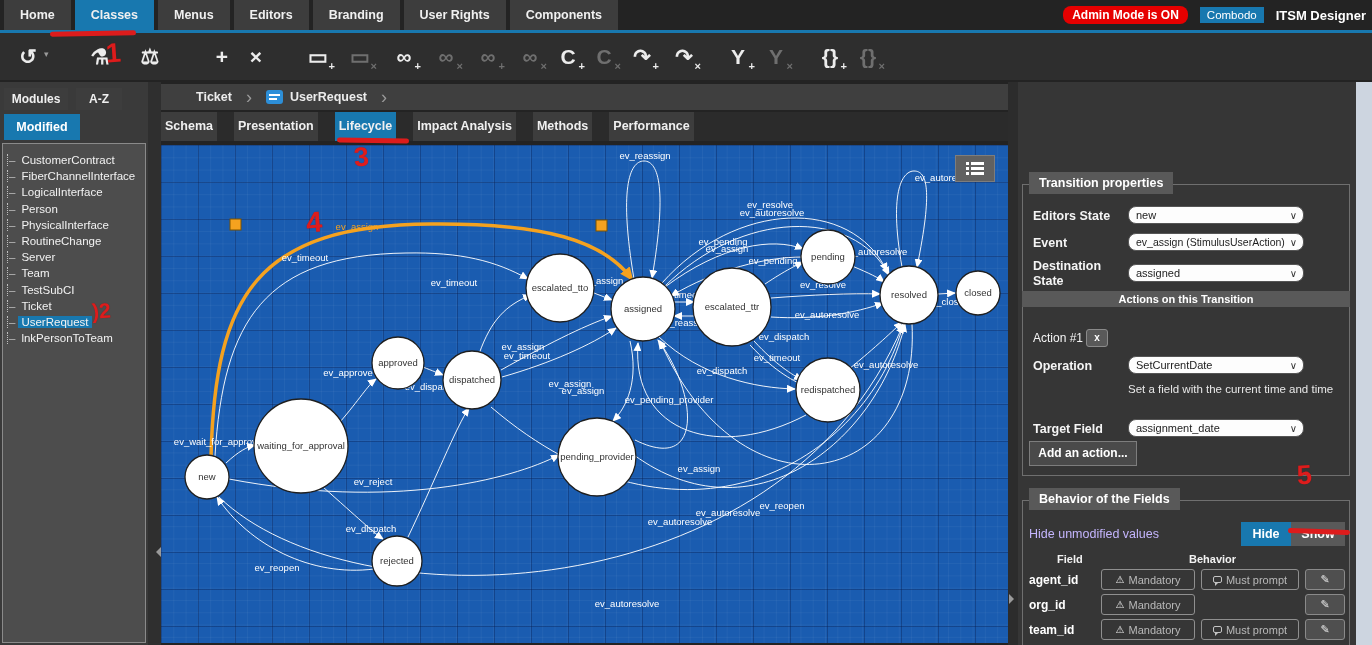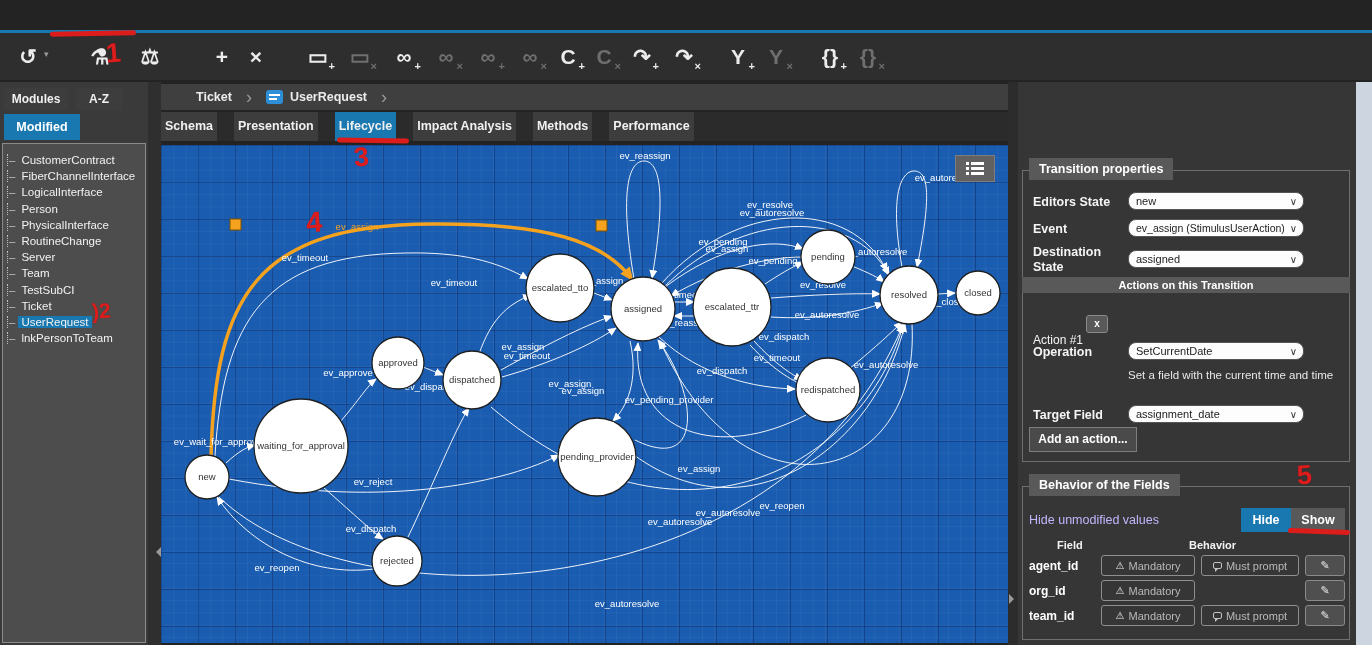--- a/index.html
+++ b/index.html
@@ -77,21 +77,21 @@
   #diagram { position:absolute; left:0; top:0; }
   #canvas-list-btn { position:absolute; right:13px; top:10px; width:40px; height:27px; background:#616161;
     border:1px solid #7d7d7d; cursor:pointer; display:flex; flex-direction:column; justify-content:center;
     align-items:center; gap:2px; }
   .lrow { display:flex; align-items:center; gap:2px; }
   .lrow .dot { width:3px; height:3px; background:#fff; }
   .lrow .bar { width:13px; height:3px; background:#fff; }
 
   
   #panel { position:absolute; left:1018px; top:82px; width:338px; height:563px; background:#363636; color:#ececec; }
-  .fieldset { position:absolute; left:4px; width:328px; border:1px solid #6f6f6f; }
+  .fieldset { position:absolute; left:4px; width:328px; border:1px solid #6f6f6f;margin-top:14px; }
   #fs-transition { top:88px; height:292px; }
   #fs-behavior { top:404px; height:154px; }
   .legend { position:absolute; top:-13px; left:6px; background:#595959; color:#fff; font-weight:bold; font-size:12.5px;
     padding:4px 10px; white-space:nowrap; }
   .frow-label { position:absolute; left:10px; color:#f5f5f5; font-weight:bold; font-size:12.5px; width:92px; line-height:15px; }
   .sel { position:absolute; left:105px; width:176px; height:18px; background:#fdfdfd; border:1px solid #555;
     border-radius:8px; color:#1c1c1c; font-size:11px; line-height:16px; padding:0 18px 0 7px; white-space:nowrap;
     overflow:hidden; cursor:pointer; }
   .sel .chev { position:absolute; right:6px; top:1px; color:#333; font-size:10px; }
   .section-bar { position:absolute; left:-1px; width:328px; height:16px; background:#595959; color:#fff; text-align:center;
@@ -128,20 +128,36 @@
   .anno-line { position:absolute; background:#dd1c1c; border-radius:3px; z-index:50; pointer-events:none; }
 
   
   text { font-family:"Liberation Sans", sans-serif; }
 </style>
 </head>
 <body>
 
 <div id="app">
 
+  <div id="nav">
+    <div id="nav-tabs" style="display:flex;">
+        <div class="nav-tab">Home</div>
+        <div class="nav-tab active">Classes</div>
+        <div class="nav-tab">Menus</div>
+        <div class="nav-tab">Editors</div>
+        <div class="nav-tab">Branding</div>
+        <div class="nav-tab">User Rights</div>
+        <div class="nav-tab">Components</div>
+      </div>
+    <div id="nav-right">
+      <span class="badge-red">Admin Mode is ON</span>
+      <span class="badge-blue">Combodo</span>
+      <span id="app-title">ITSM Designer</span>
+    </div>
+  </div>
   <div id="accent-line"></div>
 
   <div id="toolbar">
     <span id="undo-caret">▾</span>
   <span class="tool" style="left: 10px;"><span class="base">↺</span></span>
       <span class="tool" style="left: 82px;"><span class="base">⚗</span></span>
       <span class="tool" style="left: 132px;"><span class="base">⚖</span></span>
       <span class="tool" style="left: 204px;"><span class="base">+</span></span>
       <span class="tool" style="left: 238px;"><span class="base">×</span></span>
       <span class="tool" style="left: 300px;"><span class="base">▭</span><span class="bdg">+</span></span>
@@ -349,21 +365,21 @@
         <span>ev_assign (StimulusUserAction)</span><span class="chev">∨</span>
       </div>
 
       <div class="frow-label" style="top:74px; width:70px;">Destination State</div>
       <div class="sel" style="top:79px;">
         <span>assigned</span><span class="chev">∨</span>
       </div>
 
       <div class="section-bar" style="top:106px;">Actions on this Transition</div>
 
-      <div class="frow-label" style="top:162px; font-weight:normal; font-size:12px;">Action #1</div>
+      <div class="frow-label" style="top:146px; font-weight:normal; font-size:12px;">Action #1</div>
       <div id="action-x">x</div>
 
       <div class="frow-label" style="top:174px;">Operation</div>
       <div class="sel" style="top:171px;">
         <span>SetCurrentDate</span><span class="chev">∨</span>
       </div>
 
       <div id="op-desc">Set a field with the current time and time</div>
 
       <div class="frow-label" style="top:237px;">Target Field</div>

